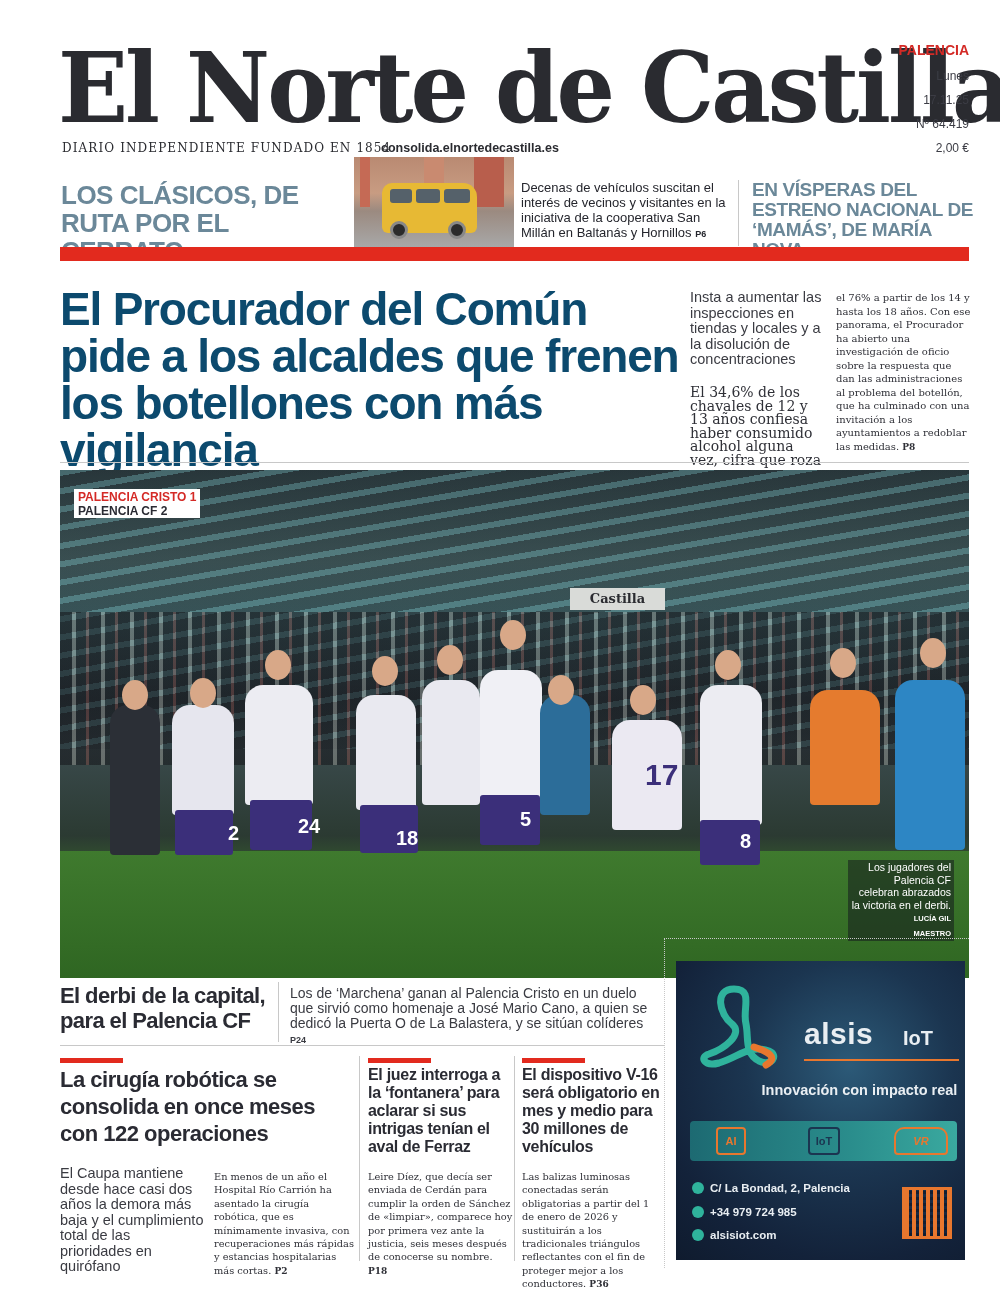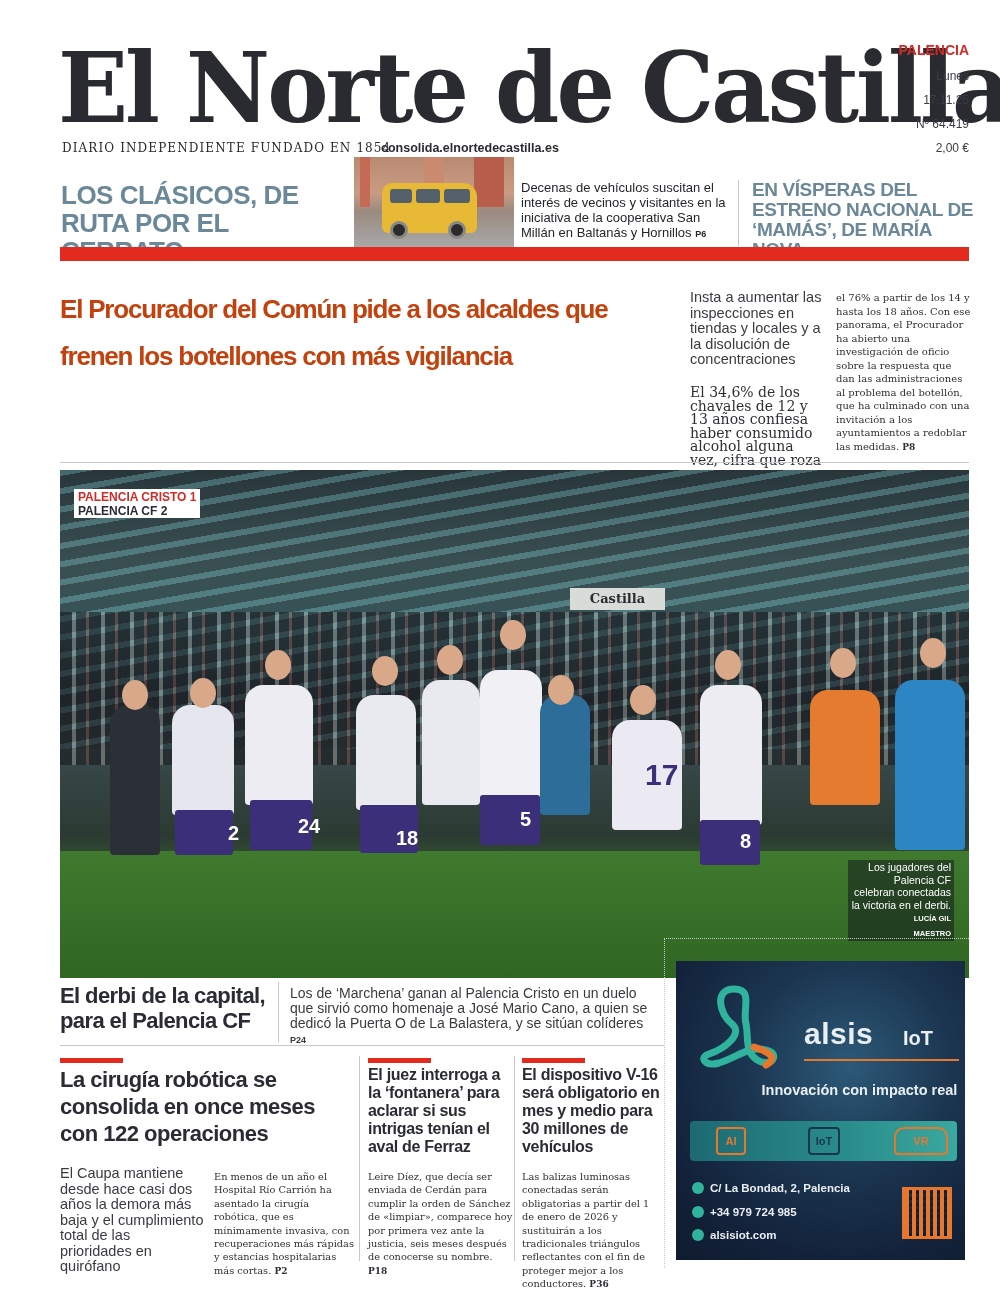--- a/index.html
+++ b/index.html
@@ -45,21 +45,21 @@
   }
   .page-ref { font-size: 9px; font-weight: bold; margin-top: 32px; }
   .teaser-divider { left: 738px; top: 180px; width: 1px; height: 66px; background: #c8c8c8; }
   .teaser-right {
     left: 752px; top: 180px; width: 222px; font-size: 19px; font-weight: bold; line-height: 20px; color: #6b8899; letter-spacing: -0.4px;
   }
   .red-bar { left: 60px; top: 247px; width: 909px; height: 14px; background: #e22a1e; }
 
   
   .lead-headline {
-    left: 60px; top: 286px; width: 620px; font-size: 26px; font-weight: bold; line-height: 47px; color: #c2410c; letter-spacing: -1.2px;
+    left: 60px; top: 286px; width: 620px; font-size: 46px; font-weight: bold; line-height: 47px; color: #0c4a6e; letter-spacing: -1.2px;
   }
   .lead-deck {
     left: 690px; top: 290px; width: 135px; font-size: 14.5px; line-height: 15.5px; color: #3a3b42; font-weight: 300;
   }
   .lead-body-1 {
     left: 690px; top: 386px; width: 135px; font-family: "DejaVu Serif", serif; font-size: 14px; line-height: 13.5px; color: #2f3037;
   }
   .lead-body-2 {
     left: 836px; top: 291px; width: 135px; font-family: "DejaVu Serif", serif; font-size: 10px; line-height: 13.5px; color: #2f3037;
   }
@@ -229,21 +229,21 @@
   <div class="player" style="left:835px; top:210px; width:70px; height:170px; background:#2d86c4;"></div>
   <div class="player-head" style="left:860px; top:168px;"></div>
 </div>
 
 <div class="abs score-label">
   <div class="score-home">PALENCIA CRISTO 1</div>
   <div class="score-away">PALENCIA CF 2</div>
 </div>
 
 <div class="abs photo-caption">
-  <span>Los jugadores del Palencia CF celebran conectadas la victoria en el derbi.</span>
+  <span>Los jugadores del Palencia CF celebran abrazados la victoria en el derbi.</span>
   <span class="photo-credit">LUCÍA GIL</span><br>
   <span class="photo-credit">MAESTRO</span>
 </div>
 
 <div class="abs sports-headline">El derbi de la capital, para el Palencia CF</div>
 <div class="abs sports-divider"></div>
 <div class="abs sports-deck">
   <span>Los de ‘Marchena’ ganan al Palencia Cristo en un duelo que sirvió como homenaje a José Mario Cano, a quien se dedicó la Puerta O de La Balastera, y se sitúan colíderes</span>
   <span class="page-ref">P24</span>
 </div>
@@ -282,21 +282,21 @@
     <path d="M40 10 C 20 10, 25 35, 38 45 C 50 55, 30 70, 15 75 C 5 78, 10 88, 25 84 C 45 78, 55 65, 75 72 C 85 76, 78 88, 65 82 C 50 74, 55 60, 52 45 C 48 30, 60 10, 40 10 Z" fill="none" stroke="#2fb39c" stroke-width="7" stroke-linejoin="round"></path>
     <path d="M60 68 C 72 72, 86 78, 72 86" fill="none" stroke="#e8772e" stroke-width="7" stroke-linecap="round"></path>
   </svg>
   <div class="ad-brand">alsis</div>
   <div class="ad-iot">IoT</div>
   <div class="ad-underline"></div>
   <div class="ad-tagline">Innovación con impacto real</div>
   <div class="ad-tech-band">
     <div class="tech-icon" style="left:26px; width:30px;">AI</div>
     <div class="tech-icon" style="left:118px; width:32px; border-color:#1b3550; color:#1b3550;">IoT</div>
-    <div class="tech-icon" style="left:204px; width:54px; border-radius:10px 10px 4px 4px;">VR</div>
+    <div class="tech-icon" style="left:204px; width:54px; border-radius:10px 10px 4px 4px;font-style:italic;">VR</div>
   </div>
   <div class="ad-contact-row" style="top:221px;">
     <span class="ad-contact-icon"></span><span>C/ La Bondad, 2, Palencia</span>
   </div>
   <div class="ad-contact-row" style="top:245px;">
     <span class="ad-contact-icon"></span><span>+34 979 724 985</span>
   </div>
   <div class="ad-contact-row" style="top:268px;">
     <span class="ad-contact-icon"></span><span>alsisiot.com</span>
   </div>

